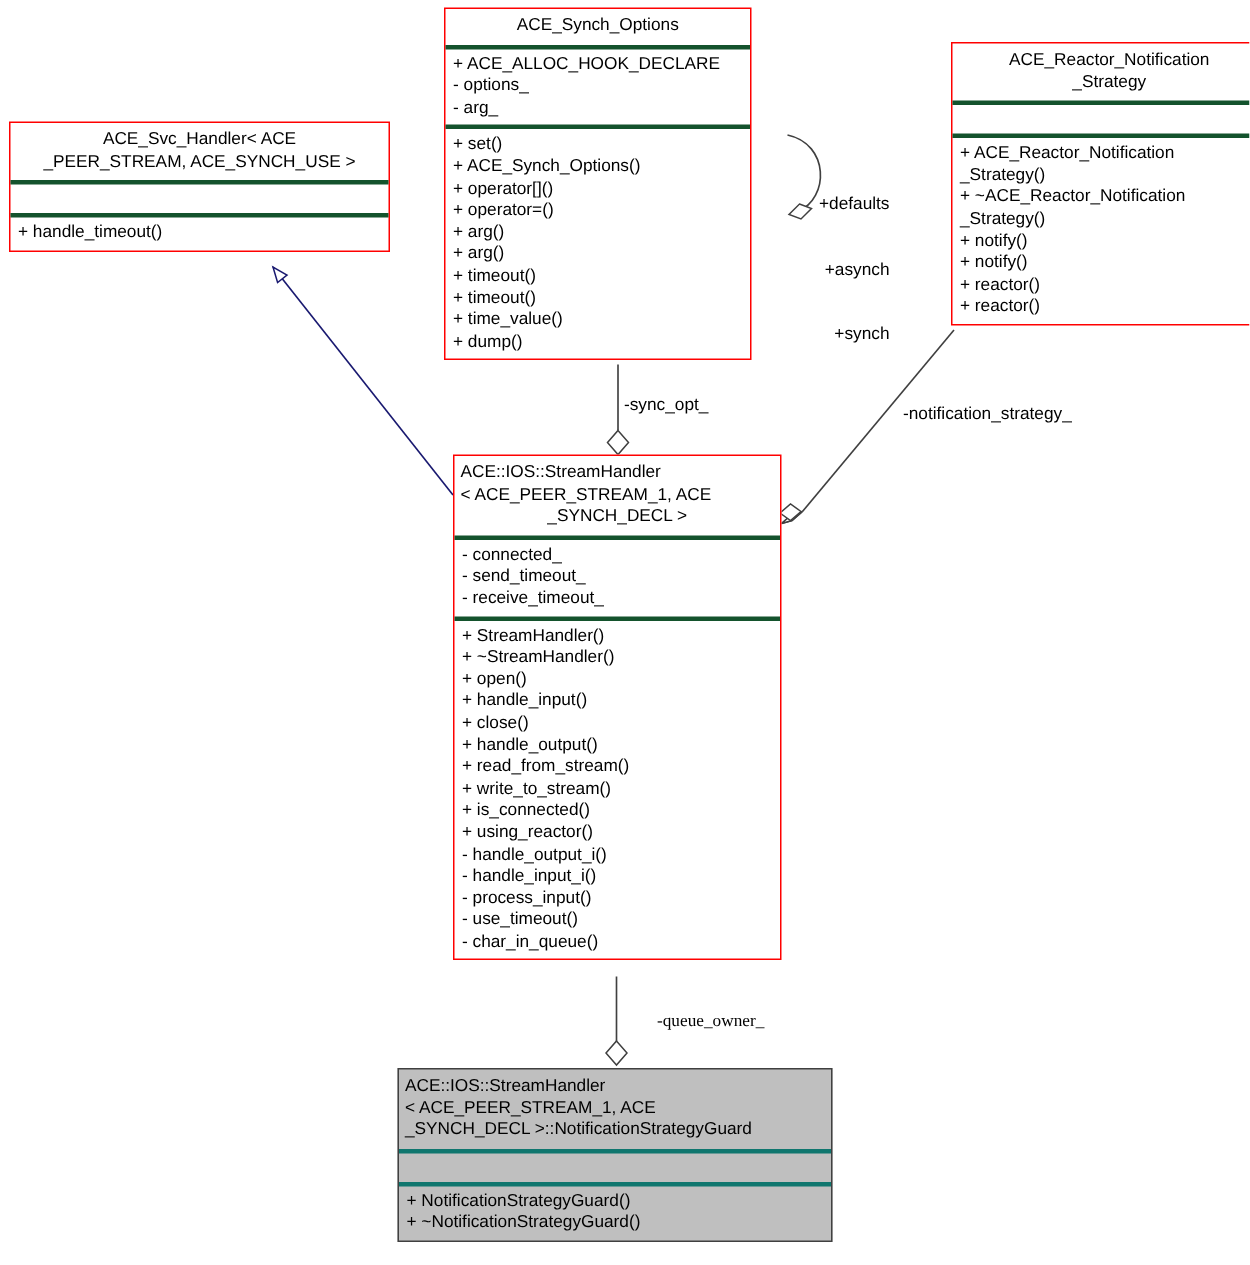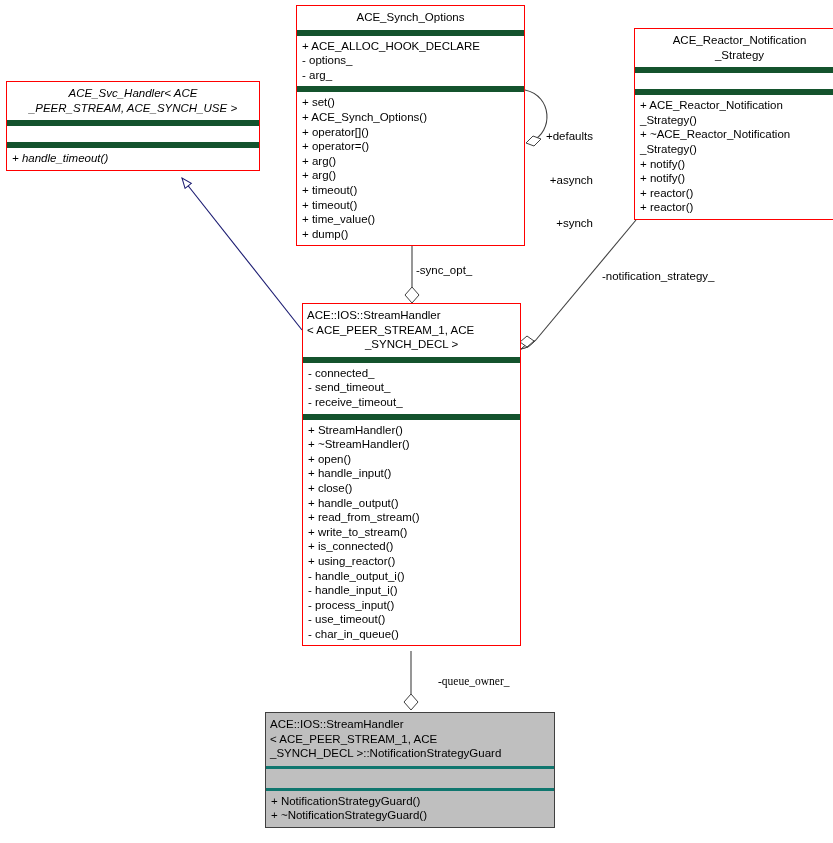--- a/index.html
+++ b/index.html
@@ -32,21 +32,21 @@
   }
   .uml-box.gray{
     background:#bfbfbf;
     border:1px solid #404040;
   }
   .compartment{
     box-sizing:border-box;
     padding:3px 5px 4px 5px;
   }
   .compartment + .compartment{
-    border-top:6px solid #14532d;
+    border-top:3px solid #14532d;
   }
   .gray .compartment + .compartment{
     border-top:3px solid #0f766e;
   }
   .title-comp{
     text-align:center;
     padding:4px 4px 5px 4px;
   }
   .title-comp .ln{ white-space:pre; }
   .attrs .ln, .ops .ln{ white-space:pre; }
@@ -107,32 +107,32 @@
     <span class="ln">+asynch</span>
     <span class="ln">+synch</span>
   </div>
 
   <div class="edge-label" style="left:416px; top:263px;">-sync_opt_</div>
 
   <div class="edge-label" style="left:602px; top:269px;">-notification_strategy_</div>
 
   <div class="edge-label" style="left:438px; top:674px;font-family:Liberation Serif, serif;">-queue_owner_</div>
 
-  <div class="uml-box" style="left:6px; top:81px; width:254px;font-style:italic;">
+  <div class="uml-box" style="left:6px; top:81px; width:254px;">
     <div class="compartment title-comp">
       <div class="ln">ACE_Svc_Handler&lt; ACE</div>
       <div class="ln">_PEER_STREAM, ACE_SYNCH_USE &gt;</div>
     </div>
     <div class="compartment attrs empty-comp"></div>
     <div class="compartment ops">
       <div class="ln">+ handle_timeout()</div>
     </div>
   </div>
 
-  <div class="uml-box" style="left:296px; top:5px; width:229px;">
+  <div class="uml-box" style="left:296px; top:5px; width:205px;">
     <div class="compartment title-comp">
       <div class="ln">ACE_Synch_Options</div>
     </div>
     <div class="compartment attrs">
       <div class="ln">+ ACE_ALLOC_HOOK_DECLARE</div>
       <div class="ln">- options_</div>
       <div class="ln">- arg_</div>
     </div>
     <div class="compartment ops">
       <div class="ln">+ set()</div>

